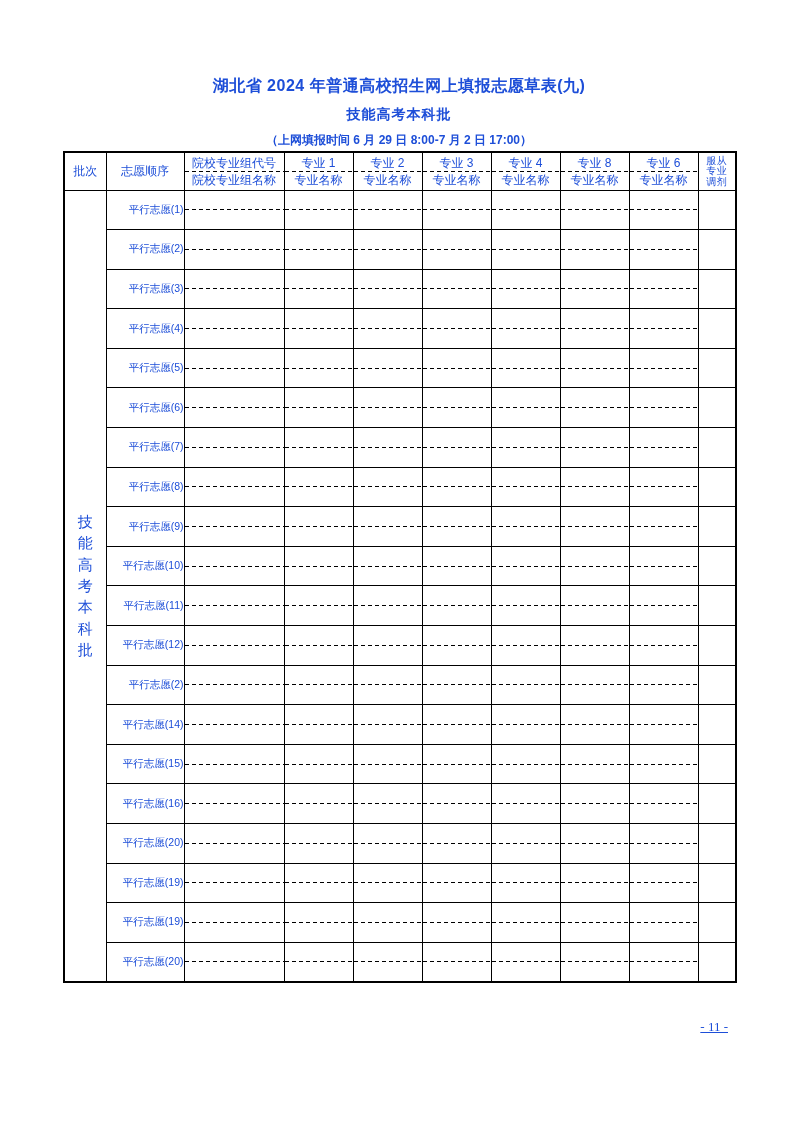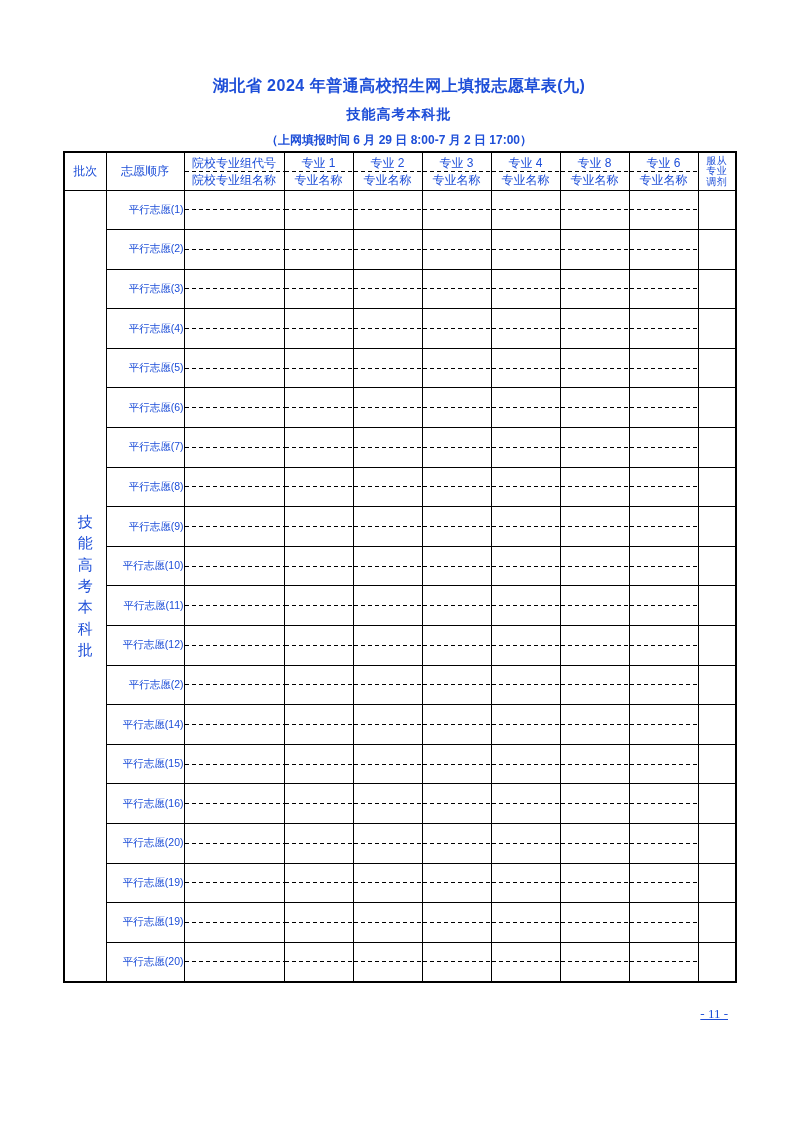--- a/index.html
+++ b/index.html
@@ -119,21 +119,21 @@
     font-weight: normal;
   }
   .note {
     margin-top: 7px;
     padding-left: 5px;
     font-size: 13px;
     line-height: 17px;
     white-space: nowrap;
   }
   .page-number {
-    margin-top: 23px;
+    margin-top: 36px;
     text-align: right;
     padding-right: 7px;
     font-family: "Liberation Serif", serif;
     font-size: 13px;
     line-height: 16px;
     text-decoration: underline;
   }
 </style>
 </head>
 <body>

